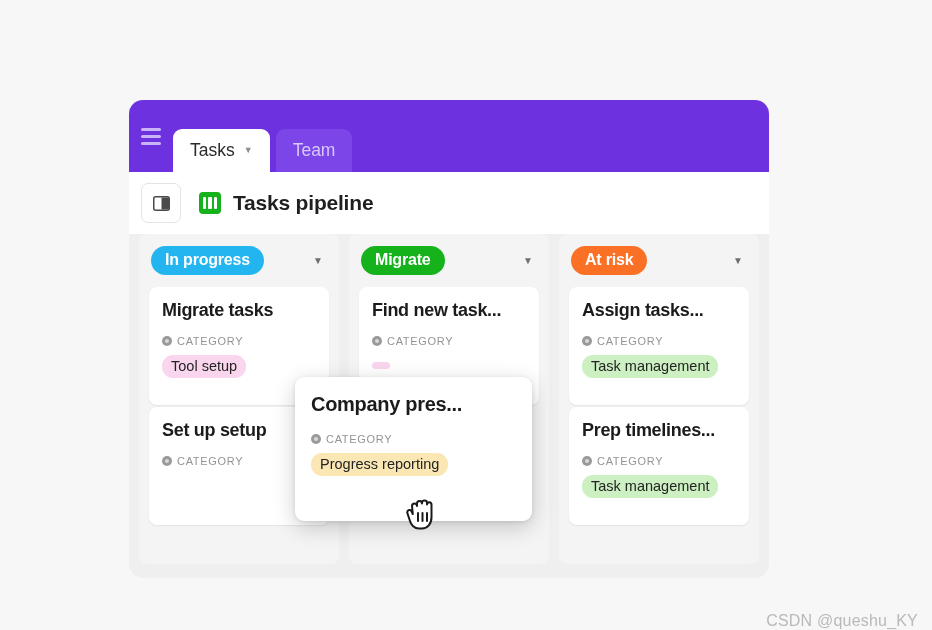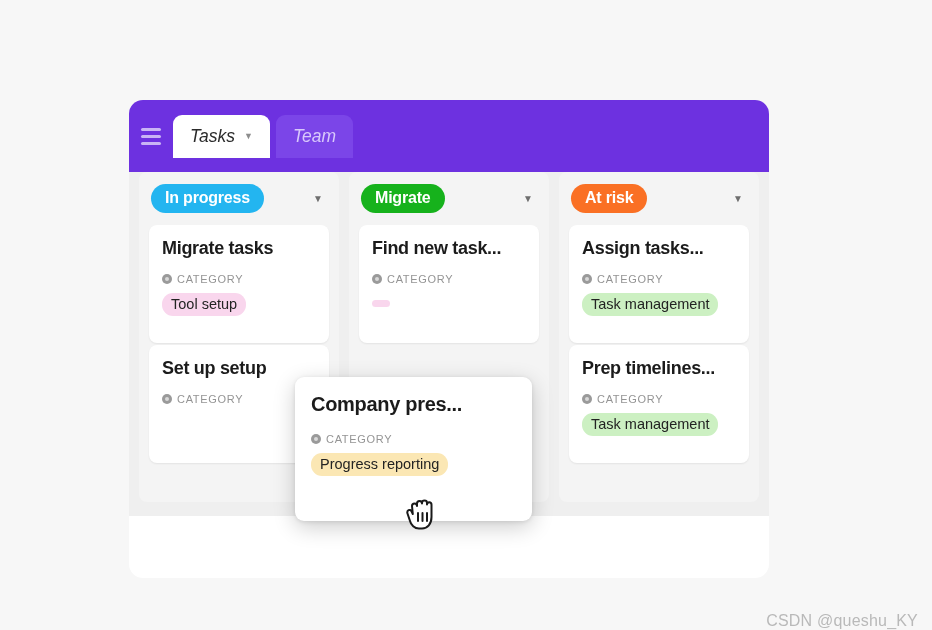--- a/index.html
+++ b/index.html
@@ -26,22 +26,21 @@
     background: #ffffff;
     overflow: hidden;
   }
 
   
   #top-bar {
     position: relative;
     height: 72px;
     background: #6d31e0;
     display: flex;
-    align-items: center;
-    font-style: italic;
+    align-items: flex-end;
   }
   #hamburger-button {
     width: 44px;
     height: 72px;
     display: flex;
     flex-direction: column;
     justify-content: center;
     align-items: center;
     gap: 4px;
     cursor: pointer;
@@ -287,20 +286,38 @@
       <span>Tasks</span>
       <span class="caret">▼</span>
     </div>
 
     <div class="tab inactive">
       <span>Team</span>
     </div>
 
   </div>
 
+  <div id="toolbar">
+
+    <div id="sidebar-toggle-button">
+      <svg width="17" height="15" viewBox="0 0 17 15">
+        <rect x="0.75" y="0.75" width="15.5" height="13.5" rx="2" fill="#ffffff" stroke="#4a4a4a" stroke-width="1.5"></rect>
+        <path d="M8.5 1.5 H14.5 A1.5 1.5 0 0 1 16 3 V12 A1.5 1.5 0 0 1 14.5 13.5 H8.5 Z" fill="#4a4a4a"></path>
+      </svg>
+    </div>
+
+    <div id="board-icon">
+      <i></i>
+        <i></i>
+        <i></i>
+    </div>
+
+    <div id="board-title">Tasks pipeline</div>
+
+  </div>
 
   <div id="board">
 
     <div class="column">
       <div class="column-header">
         <span class="status-badge" style="background:#23b5f0">In progress</span>
         <span class="column-caret">▼</span>
       </div>
 
       <div class="card">

